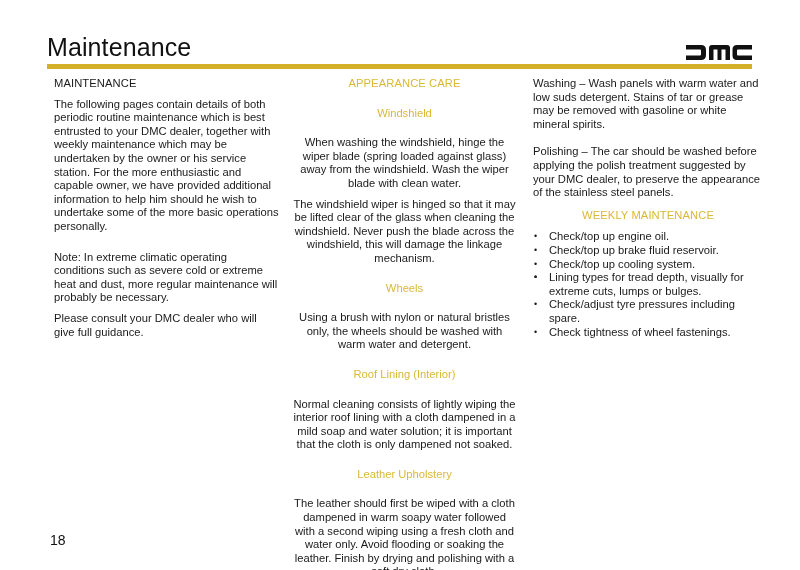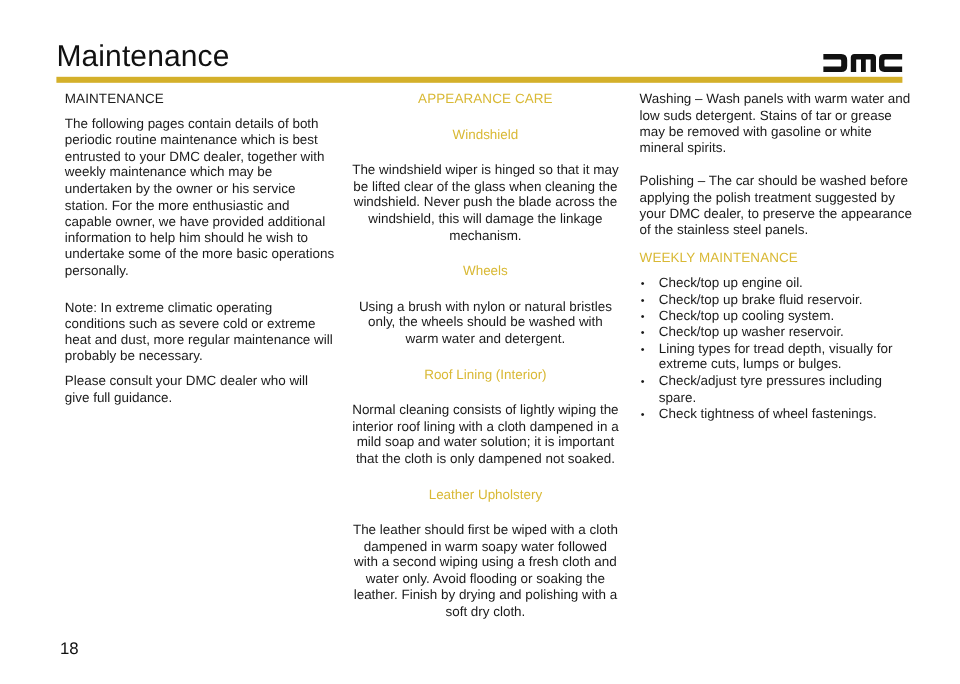--- a/index.html
+++ b/index.html
@@ -122,20 +122,21 @@
   <div class="gap"></div>
   <p>Note: In extreme climatic operating conditions such as severe cold or extreme heat and dust, more regular maintenance will probably be necessary.</p>
   <p>Please consult your DMC dealer who will give full guidance.</p>
 </div>
 
 <div class="col col-2">
   <div class="heading-gold">APPEARANCE CARE</div>
 
   <div class="block">
     <div class="subheading-gold">Windshield</div>
+    <p>When washing the windshield, hinge the wiper blade (spring loaded against glass) away from the windshield. Wash the wiper blade with clean water.</p>
     <p>The windshield wiper is hinged so that it may be lifted clear of the glass when cleaning the windshield. Never push the blade across the windshield, this will damage the linkage mechanism.</p>
   </div>
 
   <div class="block">
     <div class="subheading-gold">Wheels</div>
     <p>Using a brush with nylon or natural bristles only, the wheels should be washed with warm water and detergent.</p>
   </div>
 
   <div class="block">
     <div class="subheading-gold">Roof Lining (Interior)</div>
@@ -145,25 +146,25 @@
   <div class="block">
     <div class="subheading-gold">Leather Upholstery</div>
     <p>The leather should first be wiped with a cloth dampened in warm soapy water followed with a second wiping using a fresh cloth and water only. Avoid flooding or soaking the leather. Finish by drying and polishing with a soft dry cloth.</p>
   </div>
 </div>
 
 <div class="col col-3">
   <p style="margin-bottom:14px;">Washing – Wash panels with warm water and low suds detergent. Stains of tar or grease may be removed with gasoline or white mineral spirits.</p>
   <p style="margin-bottom:9px;">Polishing – The car should be washed before applying the polish treatment suggested by your DMC dealer, to preserve the appearance of the stainless steel panels.</p>
 
-  <div class="heading-gold" style="margin-bottom:0;">WEEKLY MAINTENANCE</div>
+  <div class="heading-gold" style="margin-bottom:0;text-align:center;">WEEKLY MAINTENANCE</div>
   <ul class="weekly">
     <li><span class="bullet">•</span><span>Check/top up engine oil.</span></li>
     <li><span class="bullet">•</span><span>Check/top up brake fluid reservoir.</span></li>
     <li><span class="bullet">•</span><span>Check/top up cooling system.</span></li>
-    <li><span class="bullet">•</span><span>Check/top up washer reservoir.</span></li>
+    <li><span class="bullet">•</span></li>
     <li><span class="bullet">•</span><span>Lining types for tread depth, visually for extreme cuts, lumps or bulges.</span></li>
     <li><span class="bullet">•</span><span>Check/adjust tyre pressures including spare.</span></li>
     <li><span class="bullet">•</span><span>Check tightness of wheel fastenings.</span></li>
   </ul>
 </div>
 
 <div class="page-number">18</div>
 
 </body></html>

